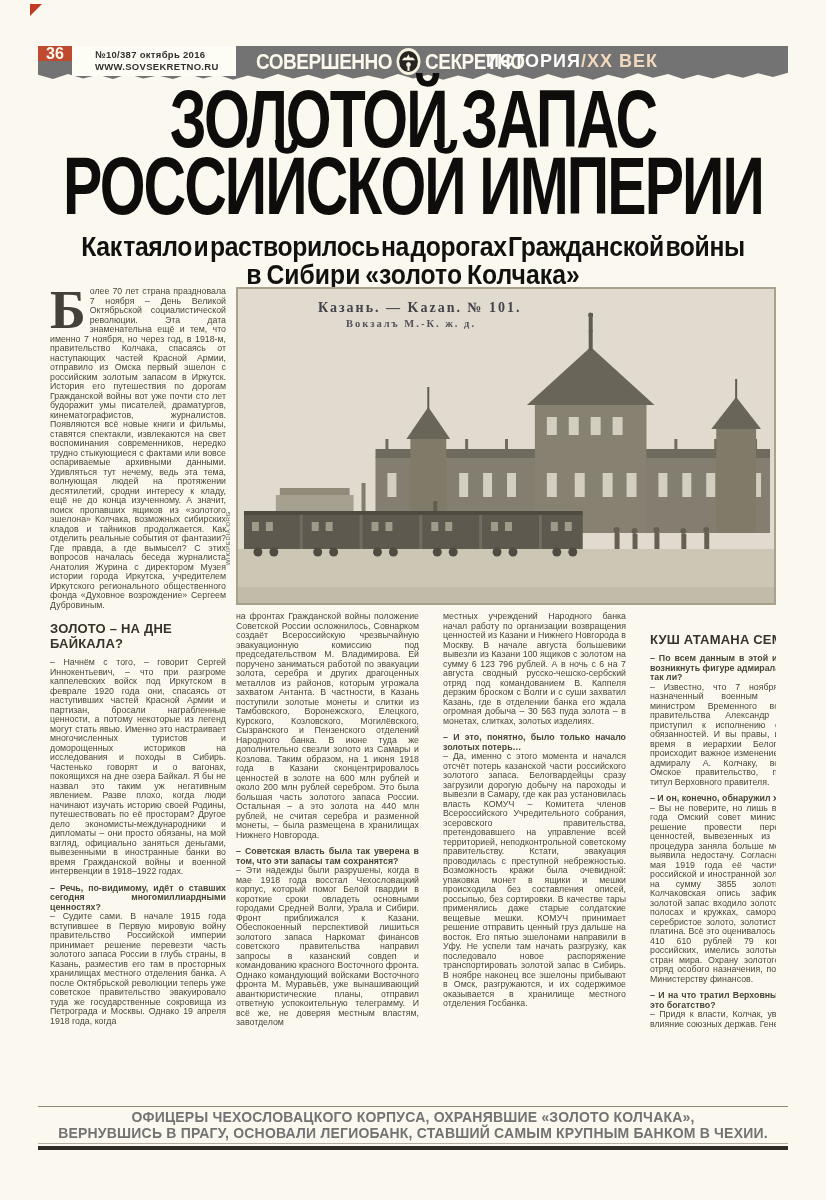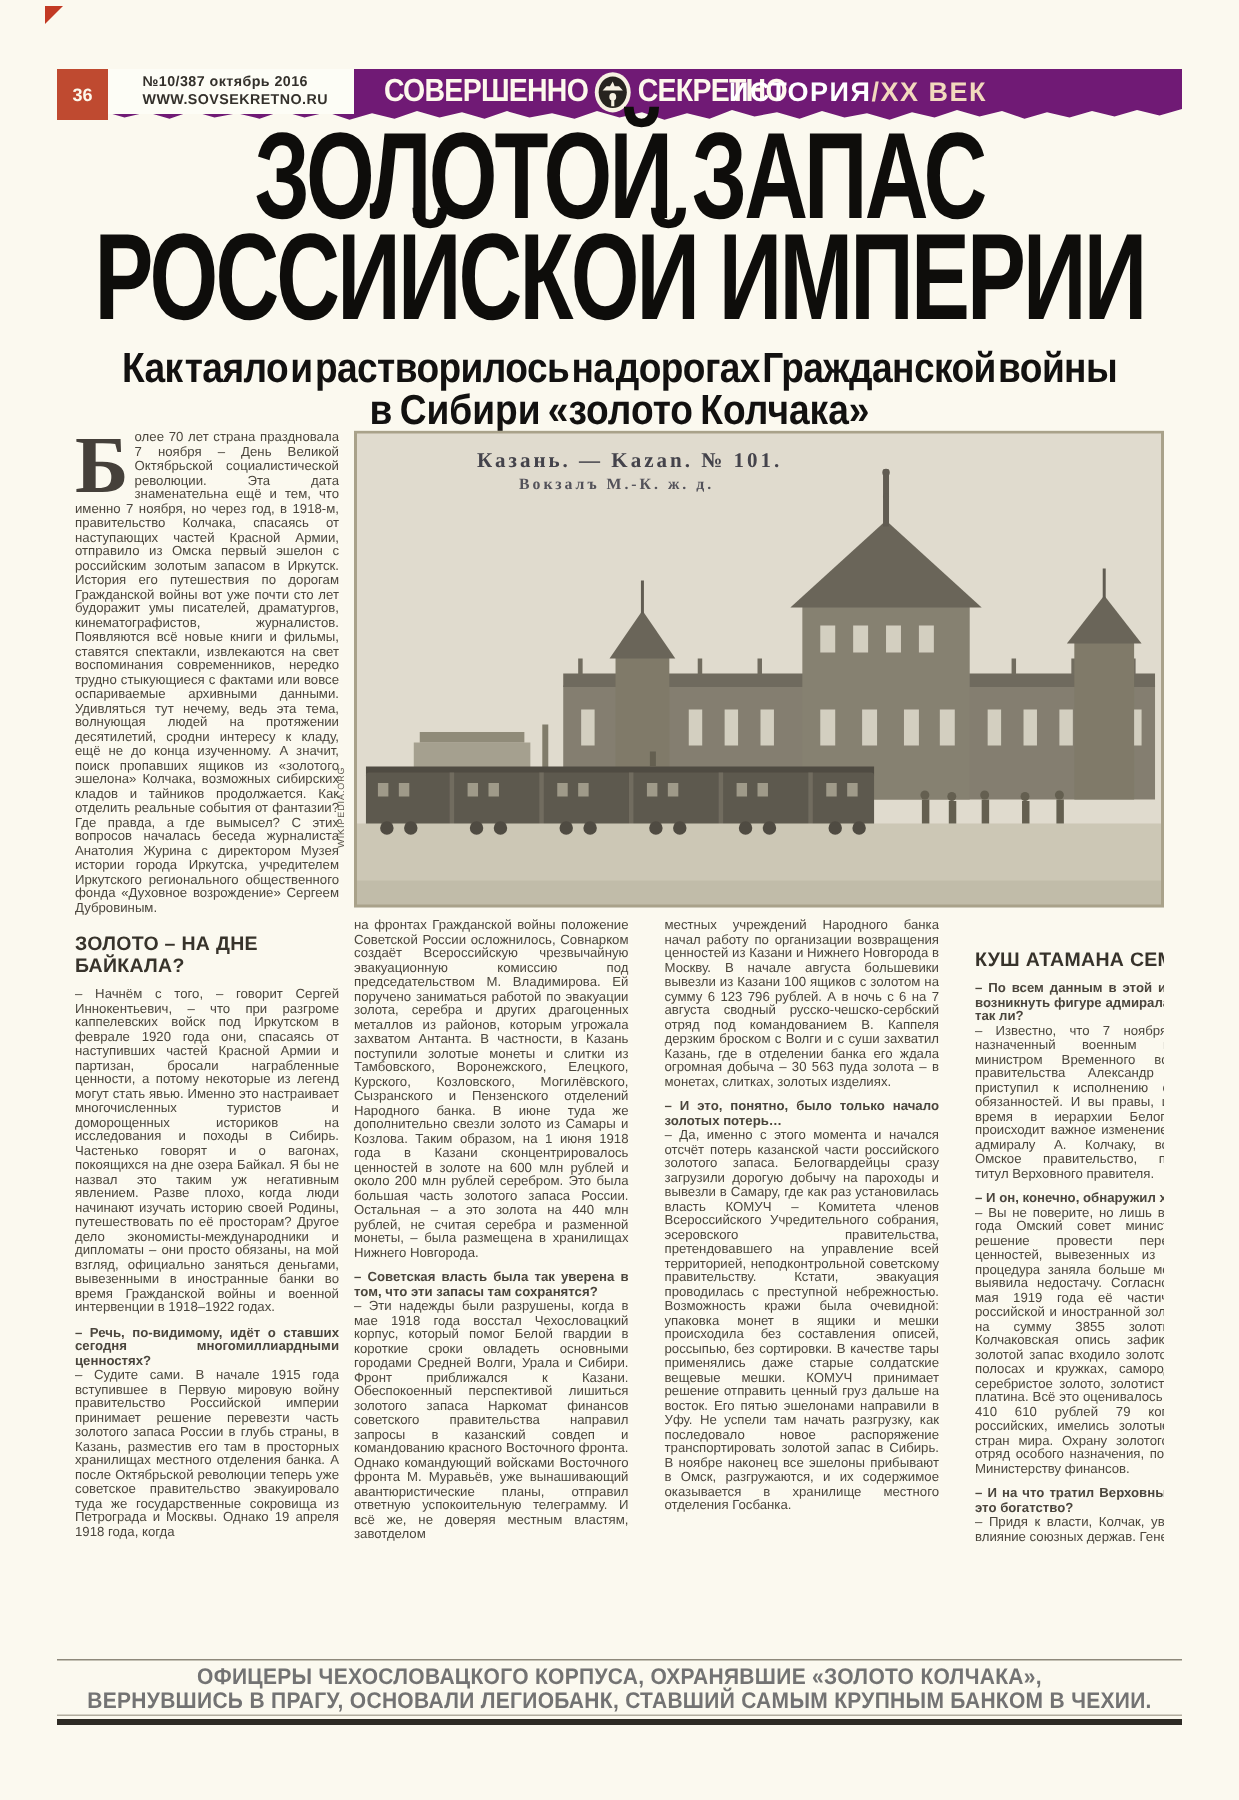--- a/index.html
+++ b/index.html
@@ -4,24 +4,24 @@
 <style>
   html,body{margin:0;padding:0;background:#ffffff;}
   .page{position:relative;width:826px;height:1200px;background:#fbf9ef;overflow:hidden;
         font-family:"Liberation Sans",sans-serif;color:#4a453c;}
 
   
   .corner-mark{position:absolute;left:30px;top:4px;width:0;height:0;
     border-top:12px solid #c23a24;border-right:12px solid transparent;}
 
   
-  .masthead-band{position:absolute;left:38px;top:46px;width:750px;height:36px;background:#701a75;
+  .masthead-band{position:absolute;left:38px;top:46px;width:750px;height:36px;background:#737373;
     clip-path:polygon(0 0,100% 0,100% 74%,98% 86%,96% 76%,94% 88%,92% 78%,90% 90%,88% 80%,86% 92%,84% 78%,82% 88%,80% 76%,78% 90%,76% 80%,74% 94%,72% 82%,70% 90%,68% 78%,66% 92%,64% 80%,62% 88%,60% 76%,58% 92%,56% 82%,54% 94%,52% 80%,50% 90%,48% 78%,46% 92%,44% 82%,42% 90%,40% 78%,38% 92%,36% 80%,34% 90%,32% 78%,30% 92%,28% 82%,26% 94%,24% 80%,22% 90%,20% 78%,18% 92%,16% 82%,14% 90%,12% 78%,10% 92%,8% 80%,6% 90%,4% 78%,2% 92%,0 80%);}
-  .pagenum-box{position:absolute;left:38px;top:46px;width:34px;height:34px;background:#bf4a30;
-    color:#fdf8ec;font-size:12px;font-weight:bold;display:flex;align-items:center;justify-content:center;z-index:3;}
+  .pagenum-box{position:absolute;left:38px;top:46px;width:34px;height:15px;background:#bf4a30;
+    color:#fdf8ec;font-size:16px;font-weight:bold;display:flex;align-items:center;justify-content:center;z-index:3;}
   .issue-box{position:absolute;left:72px;top:46px;width:164px;height:30px;background:#fdfdf6;z-index:3;
     display:flex;flex-direction:column;justify-content:center;padding-left:23px;box-sizing:border-box;}
   .issue-box .l{font-size:9.5px;font-weight:bold;color:#33302b;line-height:12px;letter-spacing:.3px;}
   .brand{position:absolute;left:218px;top:0;height:31px;display:flex;align-items:center;z-index:2;
     color:#fdf8ec;font-weight:bold;font-size:19px;letter-spacing:-.5px;transform:scale(1,1.12);}
   .brand .emblem{margin:0 4px;display:flex;align-items:center;}
   .section-label{position:absolute;left:448px;top:0;height:31px;display:flex;align-items:center;z-index:2;
     font-weight:bold;font-size:18px;letter-spacing:1px;color:#ffffff;}
   .section-label .suffix{color:#f2d9bd;font-weight:bold;}
 

